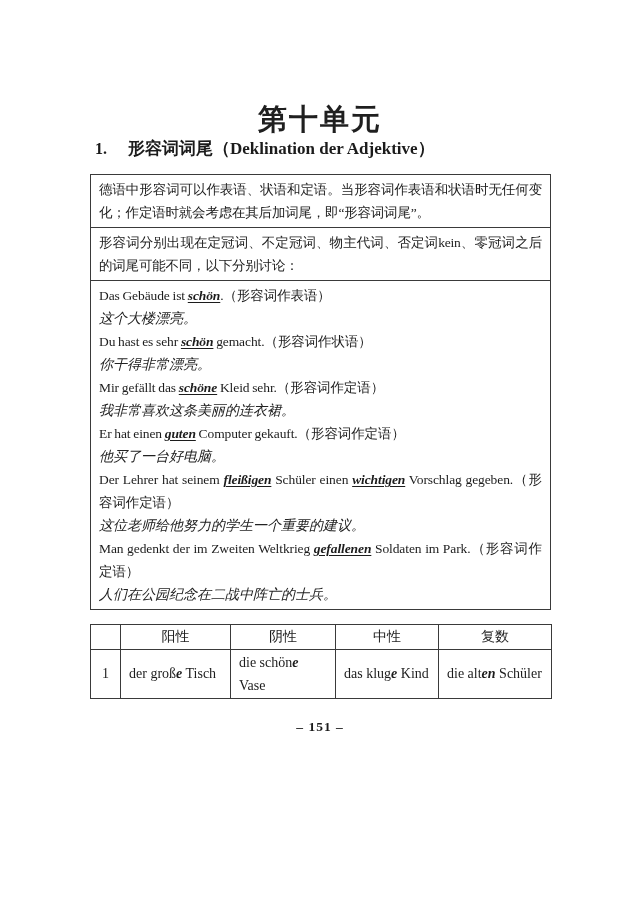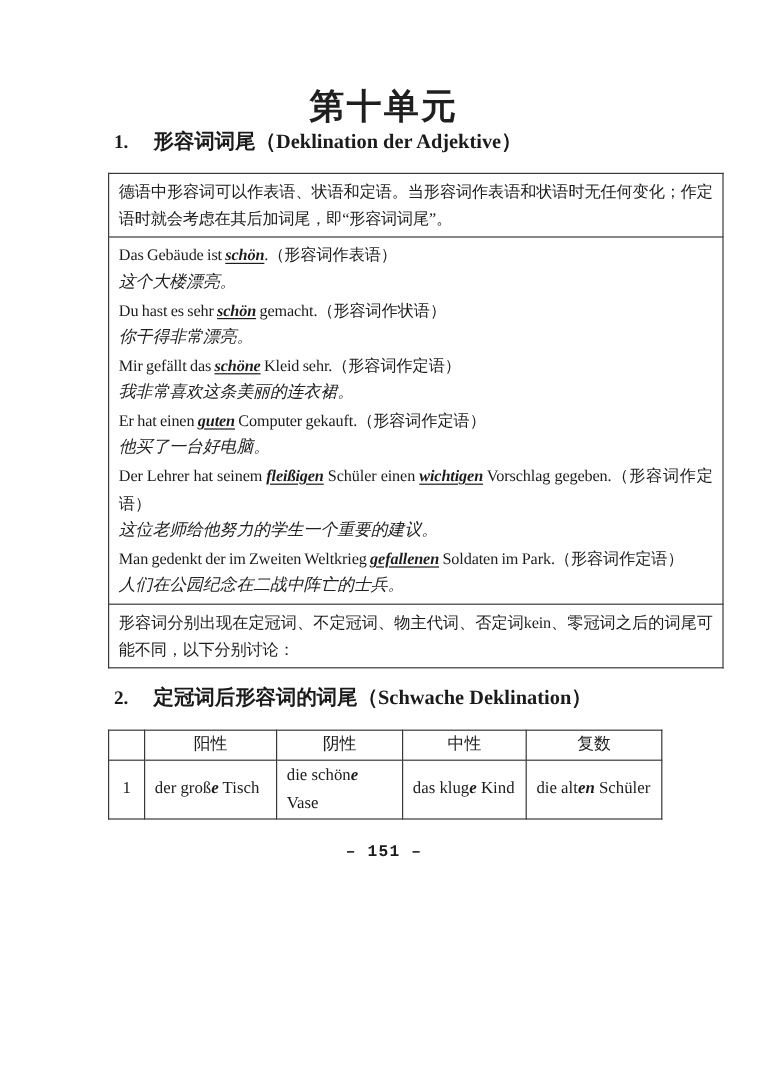--- a/index.html
+++ b/index.html
@@ -6,21 +6,21 @@
   html,body { background:#ffffff; }
   body {
     width:640px; height:904px;
     font-family:"Liberation Serif", serif;
     color:#1c1c1c;
     overflow:hidden;
   }
   .page { position:relative; width:640px; height:904px; background:#ffffff; }
 
   .unit-title {
-    padding-top:71px;
+    padding-top:102px;
     text-align:center;
     font-family:"DejaVu Sans", sans-serif;
     font-weight:900;
     font-size:29px;
     letter-spacing:2px;
     line-height:1.2;
     color:#1f1f1f;
   }
 
   .section-heading {
@@ -30,21 +30,21 @@
     line-height:23px;
     color:#1b1b1b;
     font-family:"Liberation Serif", serif;
   }
   .section-heading .sec-num { display:inline-block; width:33px; font-size:16px; }
   #section1-heading { }
   #section2-heading { margin-top:13px; }
 
   table.grammar-table {
     margin:14px 0 0 90px;
-    width:513px;
+    width:461px;
     border-collapse:collapse;
     table-layout:fixed;
   }
   table.grammar-table td, table.decl-table td, table.decl-table th {
     border:1px solid #3a3a3a;
   }
   .intro-cell, .note-cell {
     padding:3px 8px;
     font-size:13.5px;
     line-height:23px;
@@ -94,64 +94,60 @@
   col.c-f { width:105px; }
   col.c-n { width:103px; }
   col.c-p { width:113px; }
 
   .page-footer {
     margin-top:20px;
     text-align:center;
     font-size:13.5px;
     font-weight:bold;
     letter-spacing:1px;
-    font-family:Liberation Mono, monospace;
   }
 </style>
 </head>
 <body>
 
 <div class="page">
 
   <h1 class="unit-title">第十单元</h1>
 
   <div class="section-heading" id="section1-heading">
     <span class="sec-num">1.</span><span class="sec-title">形容词词尾（Deklination der Adjektive）</span>
   </div>
 
   <table class="grammar-table">
     <tbody>
         <tr>
       <td class="intro-cell">德语中形容词可以作表语、状语和定语。当形容词作表语和状语时无任何变化；作定语时就会考虑在其后加词尾，即“形容词词尾”。</td>
     </tr>
     <tr>
+      <td class="note-cell">形容词分别出现在定冠词、不定冠词、物主代词、否定词kein、零冠词之后的词尾可能不同，以下分别讨论：</td>
+    </tr>
+    <tr>
       <td class="examples-cell" id="examples-cell">
             <div class="german-line"><span>Das Gebäude ist </span><span class="seg-em u">schön</span><span>.（形容词作表语）</span></div>
             <div class="chinese-line">这个大楼漂亮。</div>
             <div class="german-line"><span>Du hast es sehr </span><span class="seg-em u">schön</span><span> gemacht.（形容词作状语）</span></div>
             <div class="chinese-line">你干得非常漂亮。</div>
             <div class="german-line"><span>Mir gefällt das </span><span class="seg-em u">schöne</span><span> Kleid sehr.（形容词作定语）</span></div>
             <div class="chinese-line">我非常喜欢这条美丽的连衣裙。</div>
             <div class="german-line"><span>Er hat einen </span><span class="seg-em u">guten</span><span> Computer gekauft.（形容词作定语）</span></div>
             <div class="chinese-line">他买了一台好电脑。</div>
             <div class="german-line"><span>Der Lehrer hat seinem </span><span class="seg-em u">fleißigen</span><span> Schüler einen </span><span class="seg-em u">wichtigen</span><span> Vorschlag gegeben.（形容词作定语）</span></div>
             <div class="chinese-line">这位老师给他努力的学生一个重要的建议。</div>
             <div class="german-line"><span>Man gedenkt der im Zweiten Weltkrieg </span><span class="seg-em u">gefallenen</span><span> Soldaten im Park.（形容词作定语）</span></div>
             <div class="chinese-line">人们在公园纪念在二战中阵亡的士兵。</div>
           </td>
     </tr>
-    <tr>
-      <td class="note-cell">形容词分别出现在定冠词、不定冠词、物主代词、否定词kein、零冠词之后的词尾可能不同，以下分别讨论：</td>
-    </tr>
   </tbody>
     </table>
 
-  <div class="section-heading" id="section2-heading">
-    <span class="sec-num">2.</span><span class="sec-title">定冠词后形容词的词尾（Schwache Deklination）</span>
-  </div>
 
   <table class="decl-table">
     <colgroup>
       <col class="c-num">
         <col class="c-m">
         <col class="c-f">
         <col class="c-n">
         <col class="c-p">
     </colgroup>
     <thead>

